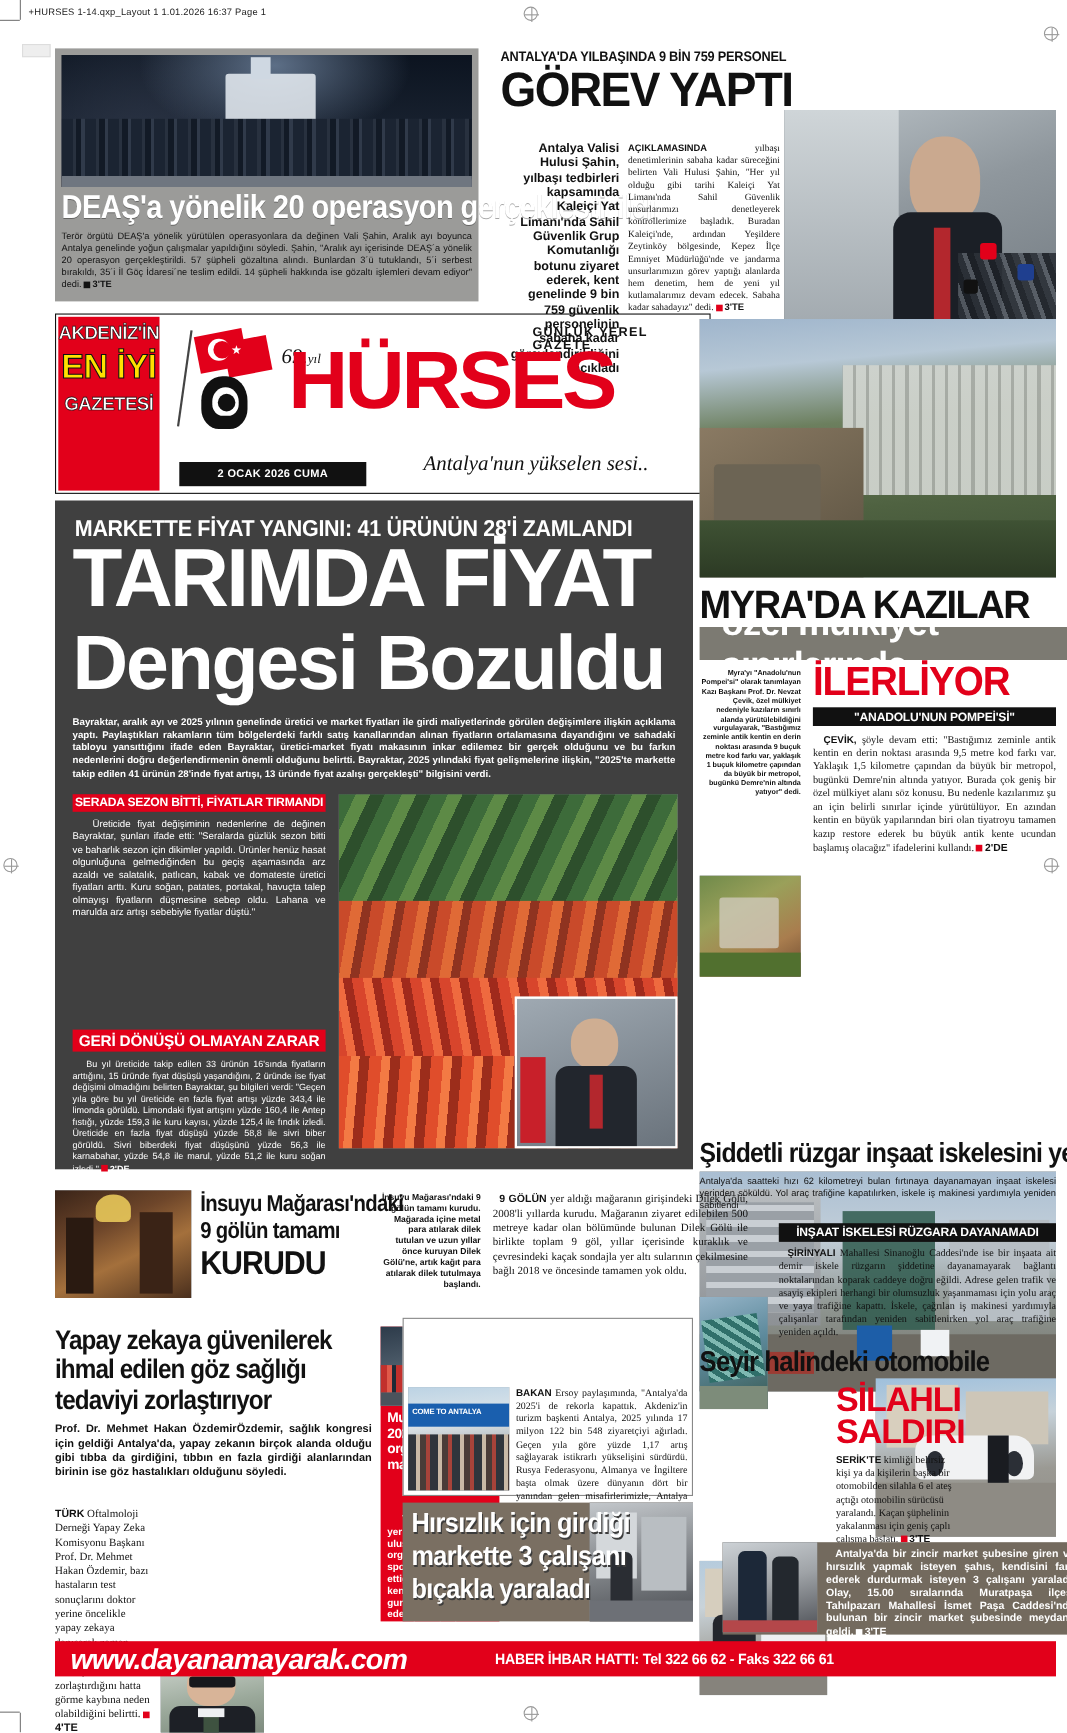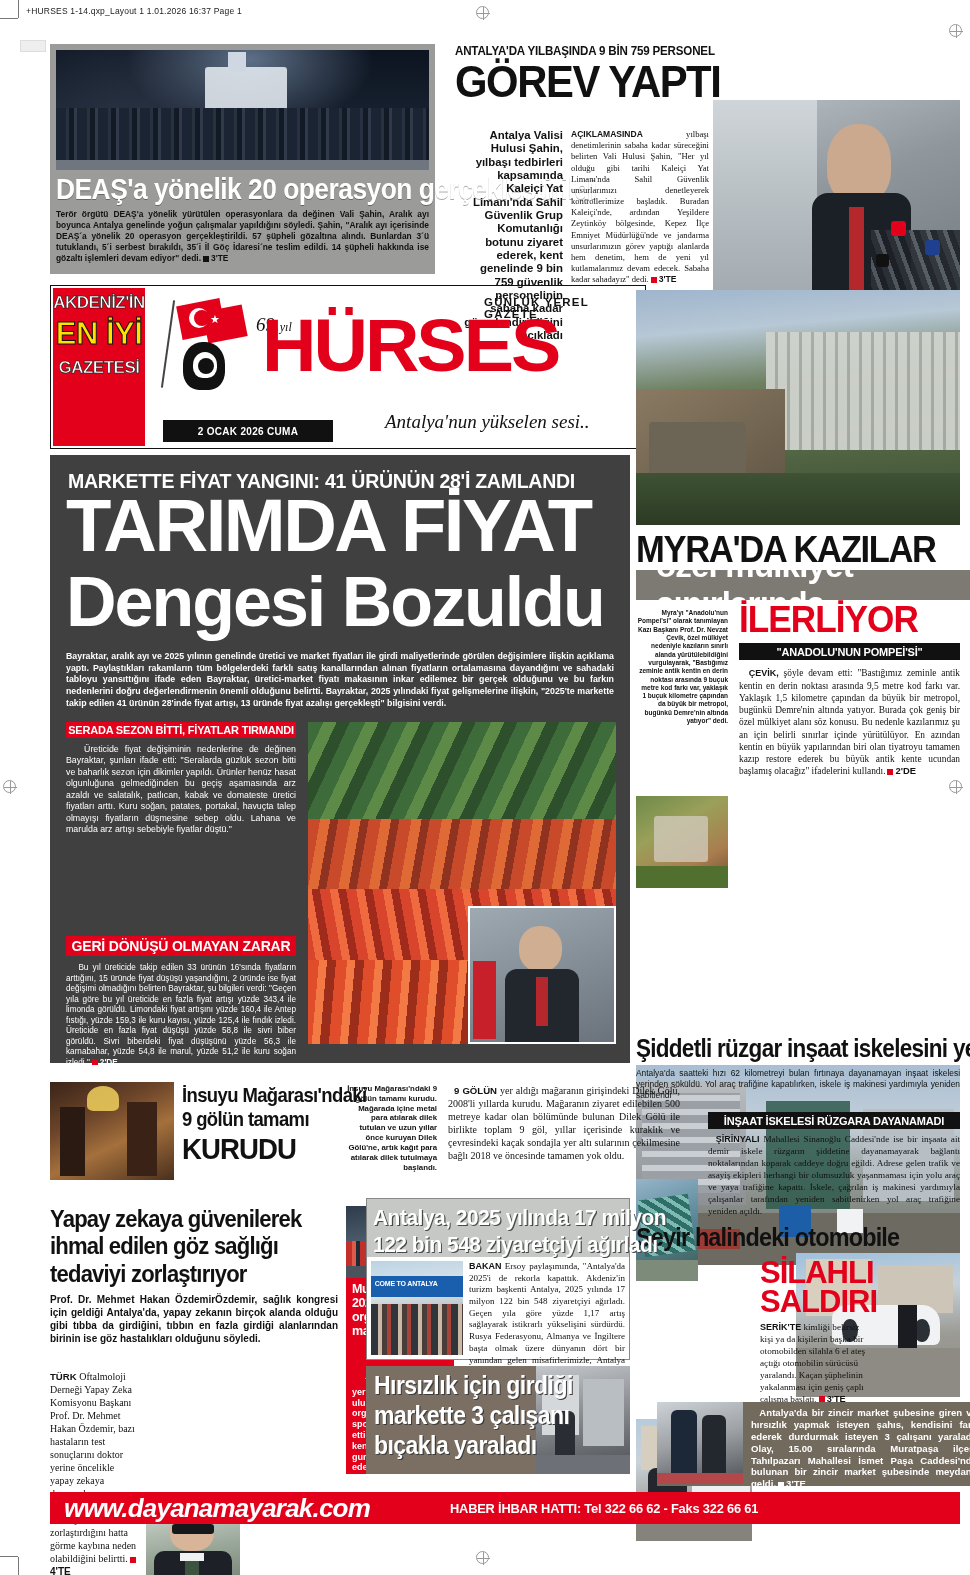--- a/index.html
+++ b/index.html
@@ -21,21 +21,21 @@
   .serif{font-family:"Liberation Serif",serif;}
 
   
   .topbox{background:#9b9b99;}
   .topheadline{
     color:#fff;font-weight:bold;font-family:"Liberation Sans",sans-serif;
     font-size:30px;letter-spacing:-.6px;line-height:1;
     transform:scaleX(0.88);transform-origin:left center;white-space:nowrap;
     text-shadow:0 1px 0 rgba(0,0,0,.35);
   }
-  .topdeck{font-size:8.4px;line-height:1.32;font-weight:bold;color:#111;text-align:justify;}
+  .topdeck{font-size:8.4px;line-height:1.32;font-weight:normal;color:#111;text-align:justify;}
 
   .kicker-blk{font-size:12.6px;font-weight:bold;letter-spacing:-.2px;color:#111;
     transform:scaleX(.92);transform-origin:left center;white-space:nowrap;}
   .gorev{font-size:44px;font-weight:bold;color:#111;letter-spacing:-1.5px;line-height:.92;
     transform:scaleX(.95);transform-origin:left center;}
   .leadcol{font-size:11.4px;font-weight:bold;line-height:1.17;text-align:right;color:#111;}
   .bodycol{font-size:8.6px;line-height:1.3;text-align:justify;color:#111;}
   .sq{display:inline-block;width:6px;height:6px;background:#e2001a;margin:0 2px -0.5px 2px;}
   .sqb{display:inline-block;width:6px;height:6px;background:#111;margin:0 2px -0.5px 2px;}
 
@@ -358,24 +358,20 @@
       <div class="abs" style="left:0;top:48%;width:100%;height:36%;background:
         repeating-linear-gradient(90deg,#c2302c 0px,#c2302c 6px,#e05a4a 6px,#e05a4a 10px,#1e2a36 10px,#1e2a36 14px);"></div>
       <div class="abs" style="left:28%;top:18%;width:44%;height:24%;background:#1b4f8f;opacity:.8;"></div>
       <div class="abs" style="left:0;bottom:0;width:100%;height:16%;background:#4b535c;"></div>
     </div>
     <div class="abs redhead" style="left:6px;top:76px;width:150px;font-size:12.5px;white-space:normal;transform:none;">Muaythaide milli sporcular, 2025'te uluslararası organizasyonlarla 85 madalya kazandı</div>
     <div class="abs redbody" style="left:6px;top:170px;width:98px;font-size:9px;">&nbsp;&nbsp;<span>Türkiye'nin 2025'te yer aldığı 8 uluslararası organizasyonda milli sporcularının elde ettiği başarıların kendilerini gururlandırdığını ifade eden Yıldız, bu şampiyonalarda 18 altın, 31 gümüş ve 36 bronz madalya kazandıklarını kaydetti.</span><span class="sqb" style="background:#fff;"></span><b>4'TE</b></div>
   </div>
 
   <div class="abs" style="left:366px;top:1198px;width:264px;height:162px;border:1px solid #888;background:#fff;">
-    <div class="abs" style="left:0;top:0;width:262px;height:58px;background:#c5c8c5;">
-      <div class="antalya17" style="margin:6px 0 0 6px;">Antalya, 2025 yılında 17 milyon</div>
-      <div class="antalya17" style="margin:2px 0 0 6px;">122 bin 548 ziyaretçiyi ağırladı</div>
-    </div>
     <div class="abs photo" style="left:4px;top:62px;width:92px;height:94px;">
       <div class="g" style="background:linear-gradient(175deg,#bcd3e4 0%,#dfe6ea 34%,#9aa1a6 70%,#7f868b 100%);"></div>
       <div class="abs" style="left:0;top:16%;width:100%;height:22%;background:#1a5fae;"></div>
       <div class="abs" style="left:4%;top:20%;color:#fff;font-size:7px;font-weight:bold;letter-spacing:-.2px;">COME TO ANTALYA</div>
       <div class="abs" style="left:0;top:46%;width:100%;height:54%;background:
         repeating-linear-gradient(90deg,#30353c 0px,#30353c 7px,#c9b9a6 7px,#c9b9a6 11px,#4a3c38 11px,#4a3c38 16px,#a8433a 16px,#a8433a 20px);"></div>
     </div>
     <div class="abs serifcol" style="left:102px;top:62px;width:156px;font-size:9px;"><b style="font-family:'Liberation Sans',sans-serif;font-size:9px;">BAKAN</b> <span>Ersoy paylaşımında, "Antalya'da 2025'i de rekorla kapattık. Akdeniz'in turizm başkenti Antalya, 2025 yılında 17 milyon 122 bin 548 ziyaretçiyi ağırladı. Geçen yıla göre yüzde 1,17 artış sağlayarak istikrarlı yükselişini sürdürdü. Rusya Federasyonu, Almanya ve İngiltere başta olmak üzere dünyanın dört bir yanından gelen misafirlerimizle, Antalya turizmde güçlü konumunu 2025'te de korudu" ifadelerine yer verdi.</span></div>
   </div>
 

